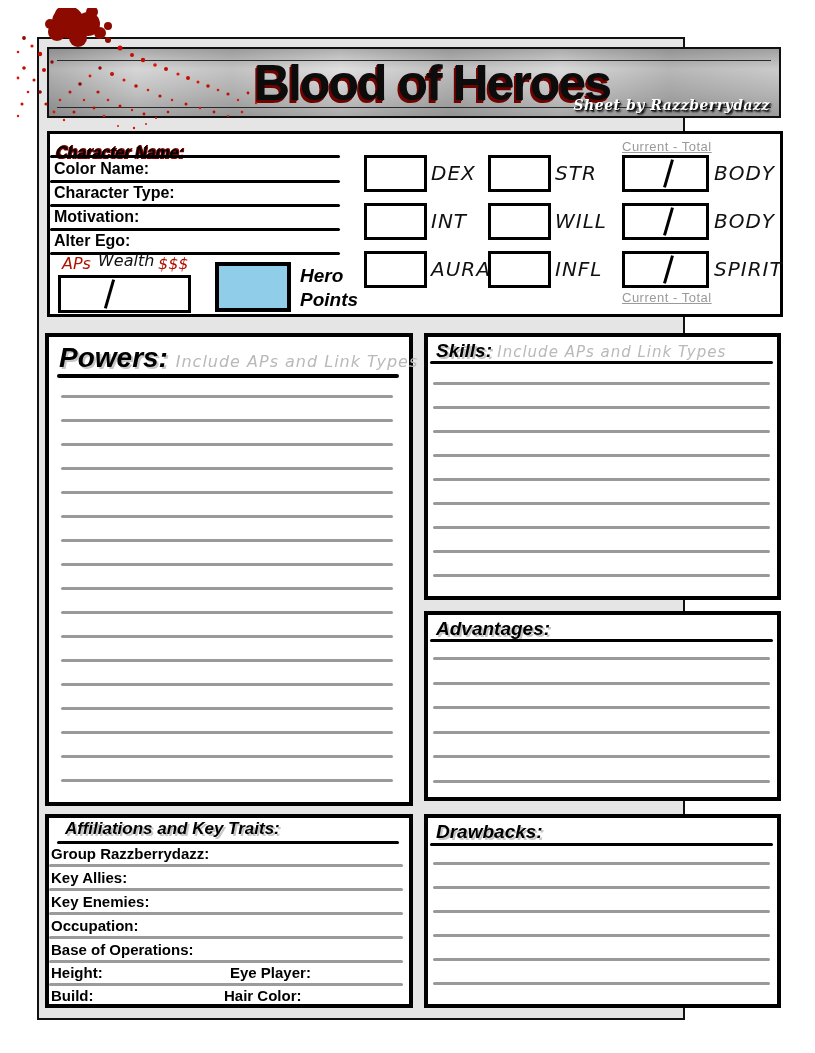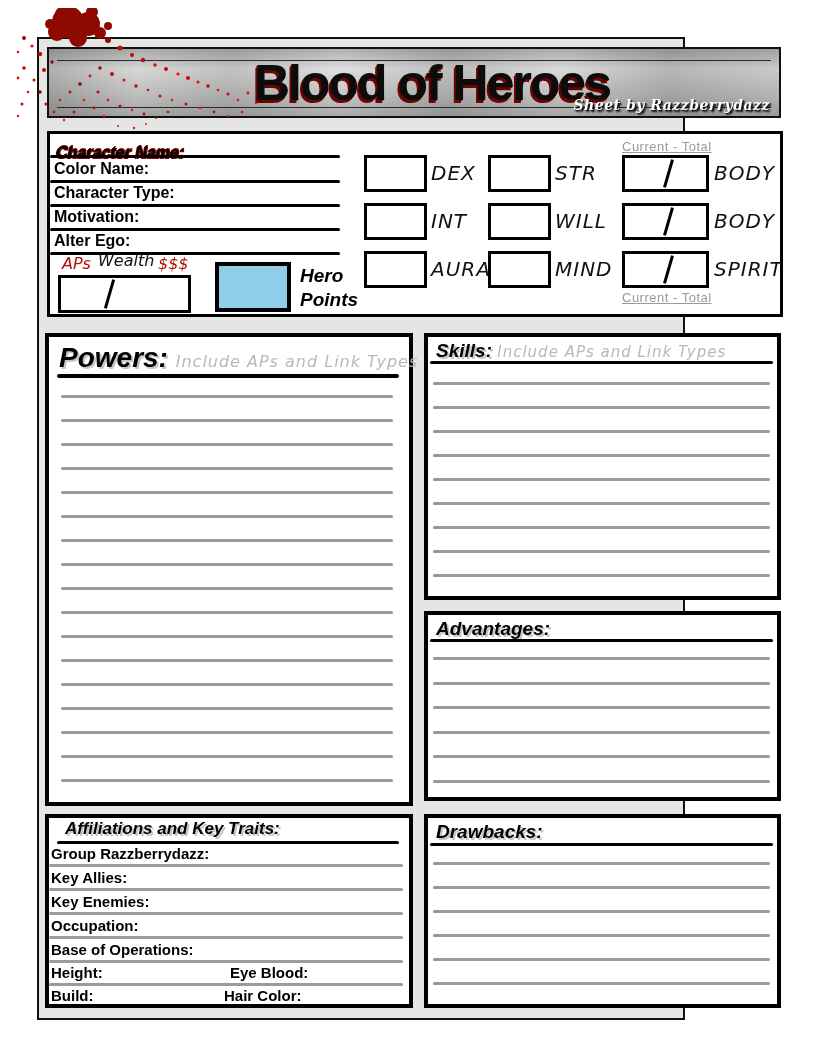--- a/index.html
+++ b/index.html
@@ -111,21 +111,21 @@
         <div class="stat-box" style="left:314px;top:69px"></div>
         <div class="stat-label" style="left:381px;top:69px">INT</div>
         <div class="stat-box" style="left:314px;top:117px"></div>
         <div class="stat-label" style="left:381px;top:117px">AURA</div>
 
         <div class="stat-box" style="left:438px;top:21px"></div>
         <div class="stat-label" style="left:505px;top:21px">STR</div>
         <div class="stat-box" style="left:438px;top:69px"></div>
         <div class="stat-label" style="left:505px;top:69px">WILL</div>
         <div class="stat-box" style="left:438px;top:117px"></div>
-        <div class="stat-label" style="left:505px;top:117px">MIND</div>
+        <div class="stat-label" style="left:505px;top:117px">INFL</div>
 
         <div class="stat-box wide" style="left:572px;top:21px">
           <div class="slash"></div>
           </div>
         <div class="stat-label" style="left:664px;top:21px">BODY</div>
         <div class="stat-box wide" style="left:572px;top:69px">
           <div class="slash"></div>
           </div>
         <div class="stat-label" style="left:664px;top:69px">BODY</div>
         <div class="stat-box wide" style="left:572px;top:117px">
@@ -214,21 +214,21 @@
       <div class="aff-label" style="left:2px;top:51px">Key Allies:</div>
       <div class="aff-rule" style="top:70px"></div>
       <div class="aff-label" style="left:2px;top:75px">Key Enemies:</div>
       <div class="aff-rule" style="top:94px"></div>
       <div class="aff-label" style="left:2px;top:99px">Occupation:</div>
       <div class="aff-rule" style="top:118px"></div>
       <div class="aff-label" style="left:2px;top:123px">Base of Operations:</div>
       <div class="aff-rule" style="top:142px"></div>
 
       <div class="aff-label" style="left:2px;top:146px">Height:</div>
-      <div class="aff-label" style="left:181px;top:146px">Eye Blood:</div>
+      <div class="aff-label" style="left:181px;top:146px">Eye Player:</div>
       <div class="aff-rule" style="top:165px"></div>
       <div class="aff-label" style="left:2px;top:169px">Build:</div>
       <div class="aff-label" style="left:175px;top:169px">Hair Color:</div>
     </div>
 
     <div class="section sec-drawbacks">
       <div class="sec-title" style="left:8px;top:3px">
         <span>Drawbacks:</span>
       </div>
       <div class="title-underline" style="left:2px;right:4px;top:25px;height:3px"></div>

